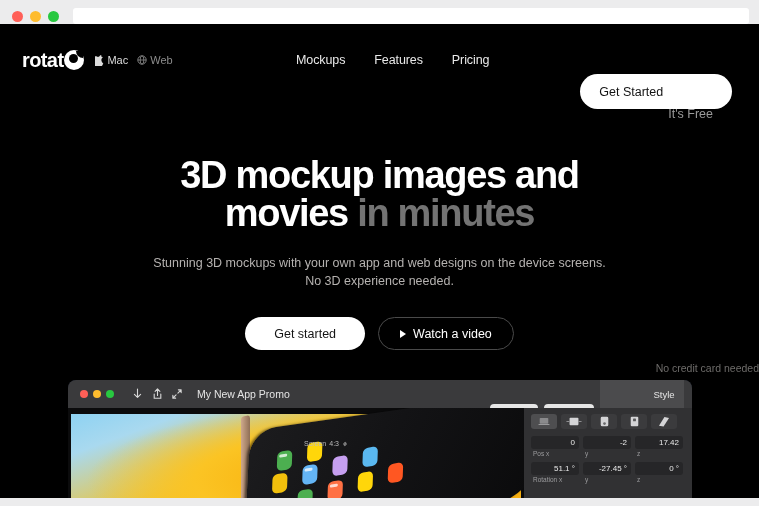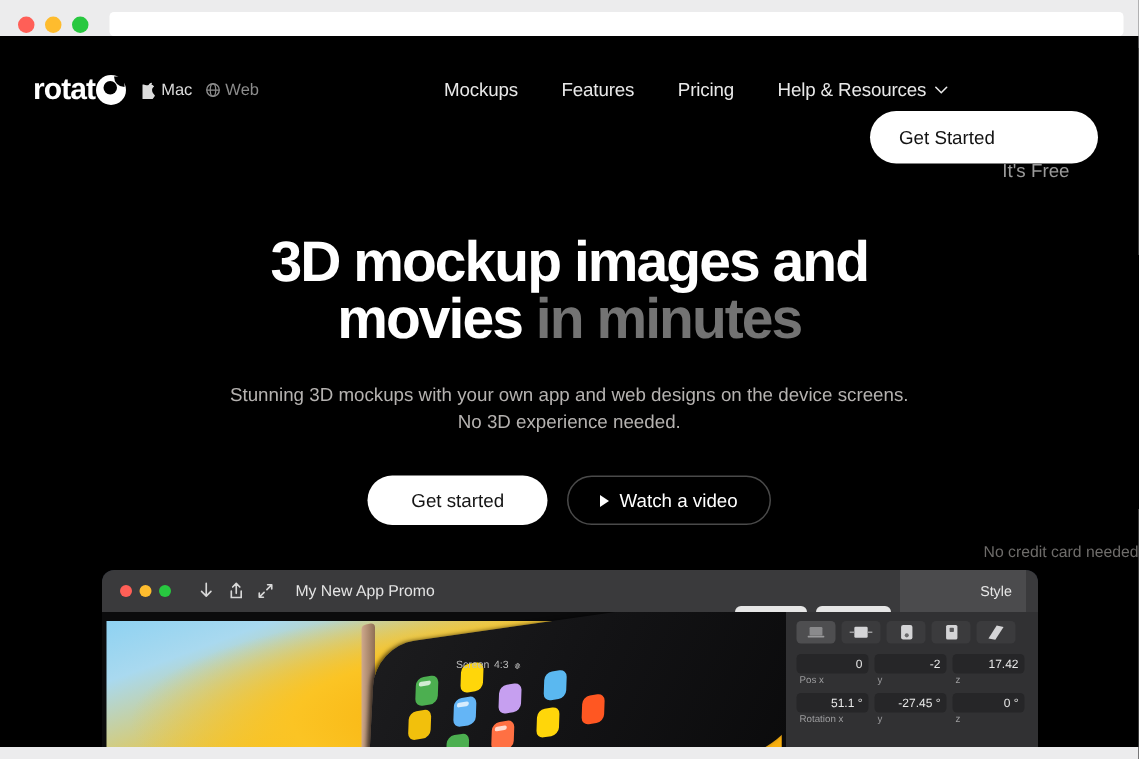--- a/index.html
+++ b/index.html
@@ -240,26 +240,20 @@
 
     <div class="nav">
       <div class="nav-item">
         <span>Mockups</span>
       </div>
       <div class="nav-item">
         <span>Features</span>
       </div>
       <div class="nav-item">
         <span>Pricing</span>
-      </div>
-      <div class="nav-item">
-        <span>Help &amp; Resources</span>
-        <svg class="chev" width="9" height="6" viewBox="0 0 10 6">
-          <path d="M1 1l4 4 4-4" fill="none" stroke="#e9e9e9" stroke-width="1.2" stroke-linecap="round"></path>
-        </svg>
       </div>
     </div>
 
     <button class="cta-header">
       <span class="t1">Get Started</span>
       <span class="t2">It's Free</span>
     </button>
   </div>
 
   <div class="hero">

